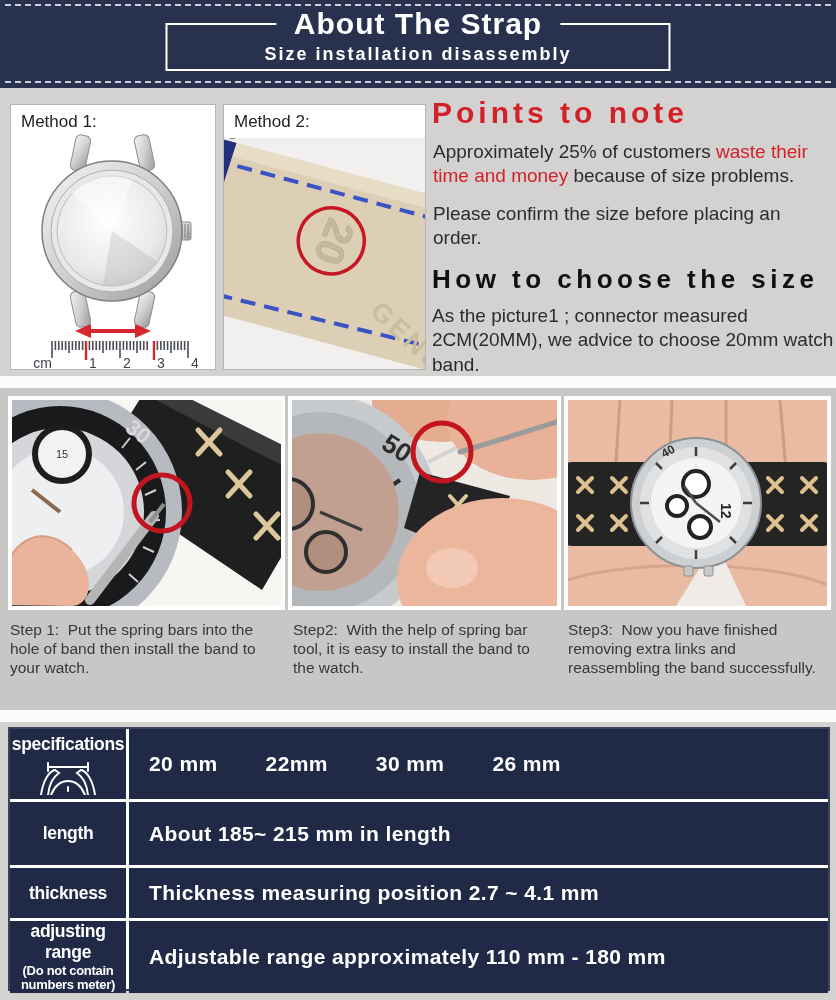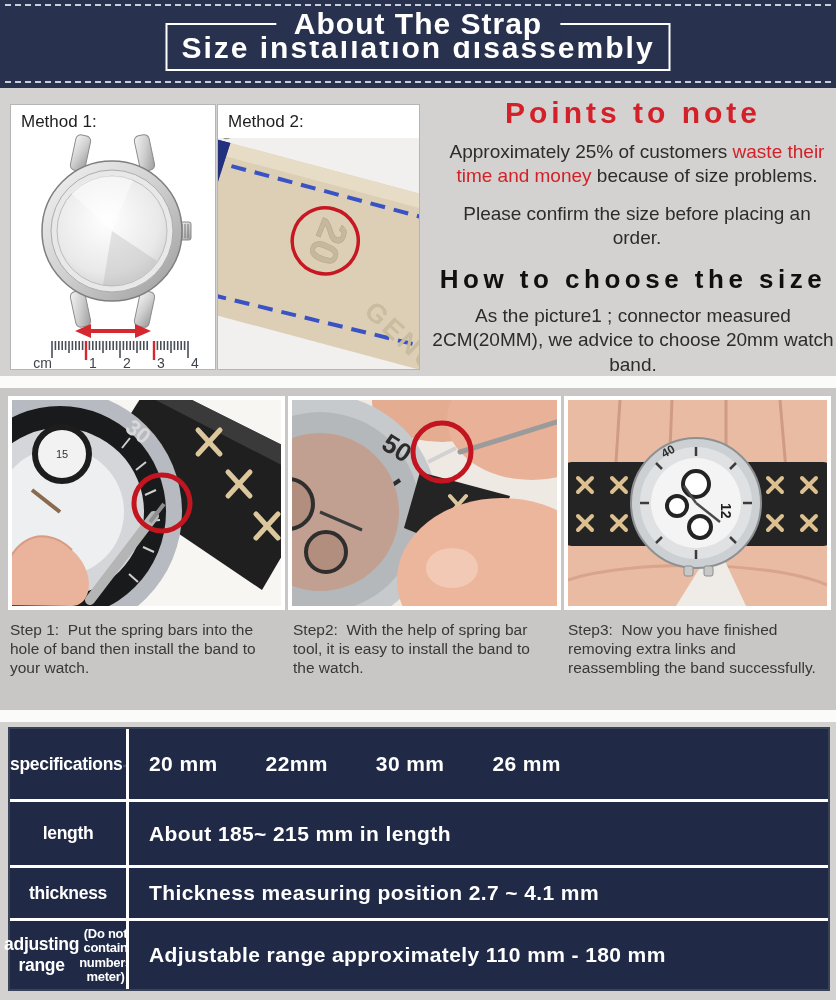--- a/index.html
+++ b/index.html
@@ -6,33 +6,33 @@
   body{font-family:"Liberation Sans",sans-serif;background:#e8e6e4;}
   .page{position:relative;width:836px;height:1000px;background:#d4d2d0;overflow:hidden;margin:0 auto;}
 
   
   .hdr{position:absolute;top:0;left:0;right:0;height:88px;background:#28324e;}
   .stitch{position:absolute;left:5px;right:5px;height:0;border-top:2px dashed rgba(230,234,242,.85);}
   .stitch.top{top:4px;}
   .stitch.bot{bottom:5px;}
   .hdr-box{position:absolute;left:50%;transform:translateX(-50%);top:23px;width:505px;height:48px;border:2px solid #fff;box-sizing:border-box;display:flex;align-items:flex-end;justify-content:center;}
   .hdr-title{position:absolute;top:-18px;left:50%;transform:translateX(-50%);background:#28324e;padding:0 18px;color:#fff;font-size:30px;font-weight:bold;line-height:34px;white-space:nowrap;letter-spacing:1px;}
-  .hdr-sub{color:#fff;font-size:30px;font-weight:bold;letter-spacing:2px;margin-bottom:4px;white-space:nowrap;}
+  .hdr-sub{color:#fff;font-size:18px;font-weight:bold;letter-spacing:2px;margin-bottom:4px;white-space:nowrap;}
 
   
-  .top-sec{position:absolute;top:88px;left:0;right:0;height:288px;background:#d4d2d0;text-align:center;}
+  .top-sec{position:absolute;top:88px;left:0;right:0;height:288px;background:#d4d2d0;}
   .method-box{position:absolute;background:#fff;border:1px solid #b7b5b3;box-sizing:border-box;}
   .m1{left:10px;top:16px;width:206px;height:266px;}
-  .m2{left:217px;top:16px;width:203px;height:266px;padding-left:35px;}
+  .m2{left:223px;top:16px;width:203px;height:266px;padding-left:35px;}
   .method-label{position:absolute;top:7px;left:10px;font-size:17px;color:#1e1e1e;z-index:2;}
   .m1 svg,.m2 svg{position:absolute;left:0;bottom:0;}
 
   .right-col{position:absolute;left:432px;top:8px;width:402px;}
   .points-title{margin:0 0 10px 0;color:#d22128;font-size:30px;font-weight:bold;letter-spacing:4px;white-space:nowrap;}
-  .para{margin:0 0 13px 8px;font-size:19px;line-height:1.28;color:#2c2c2c;}
+  .para{margin:0 0 13px 1px;font-size:19px;line-height:1.28;color:#2c2c2c;}
   .red{color:#d22128;}
   .how-title{margin:14px 0 9px 0;color:#101010;font-size:26px;font-weight:bold;letter-spacing:4.5px;white-space:nowrap;}
   .how-para{margin:0 0 13px 0;font-size:19px;line-height:1.27;color:#2c2c2c;}
 
   .gap{position:absolute;left:0;right:0;background:#fbfbfa;}
   .gap1{top:376px;height:12px;}
   .gap2{top:710px;height:12px;}
 
   
   .photos-sec{position:absolute;top:388px;left:0;right:0;height:322px;background:#c9c7c5;}
@@ -45,21 +45,21 @@
   .caption-row{position:absolute;top:232px;left:10px;display:flex;}
   .caption{font-size:15.5px;line-height:1.24;color:#383838;}
   .c1{width:268px;margin-right:15px;}
   .c2{width:258px;margin-right:17px;}
   .c3{width:262px;}
 
   
   .spec-sec{position:absolute;top:722px;left:0;right:0;height:278px;background:#d4d2d0;}
   .spec-table{position:absolute;left:8px;top:5px;width:822px;height:264px;box-sizing:border-box;background:#fff;border:2px solid #3a4258;display:grid;grid-template-columns:116px 1fr;grid-template-rows:70px 63px 50px 1fr;gap:3px;}
   .cell{background:#202a46;color:#fff;}
-  .th{display:flex;flex-direction:row;align-items:center;justify-content:center;font-weight:bold;font-size:17.5px;letter-spacing:-0.3px;text-align:center;}
+  .th{display:flex;flex-direction:column;align-items:center;justify-content:center;font-weight:bold;font-size:17.5px;letter-spacing:-0.3px;text-align:center;}
   .th .note{font-size:13px;line-height:1.1;margin-top:1px;}
   .td{display:flex;align-items:center;padding-left:20px;font-size:21px;font-weight:bold;letter-spacing:.4px;}
   .td.sizes{gap:48px;}
   .lug-icon{margin-top:4px;}
 </style>
 </head>
 <body>
 
 <div class="page">
 

